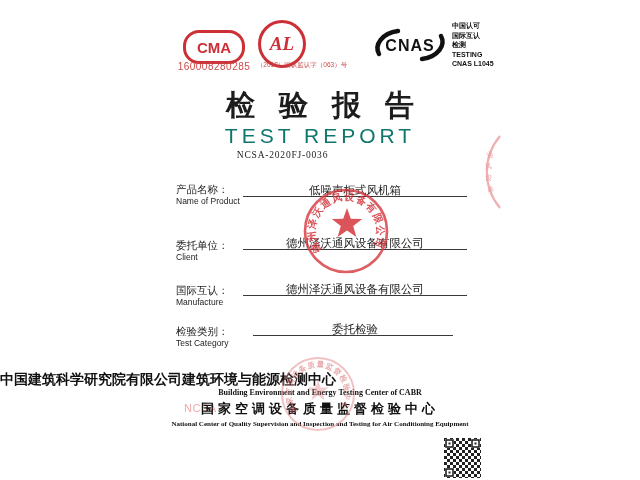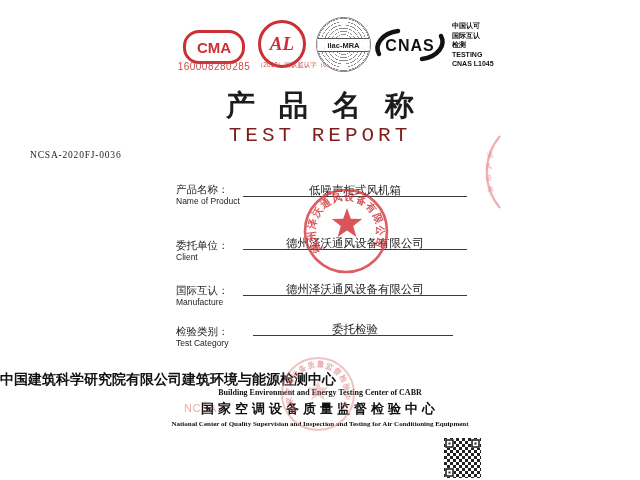--- a/index.html
+++ b/index.html
@@ -19,24 +19,24 @@
                border:1px solid #777;
                background:repeating-radial-gradient(circle at 50% 50%, #8a8a8a 0 0.6px, #ffffff 0.6px 3.2px);}
   .ilac-band{position:absolute;left:0;top:20px;width:100%;height:12px;background:rgba(255,255,255,.88);
              border-top:.5px solid #555;border-bottom:.5px solid #555;display:flex;align-items:center;
              justify-content:center;font-size:7.5px;font-weight:700;color:#222;}
   .cnas-svg{left:372px;top:27px;}
   .cnas-text{left:452px;top:21px;width:70px;font-size:7px;font-weight:700;line-height:9.5px;color:#111;}
   
   .title-cn{left:0;top:86px;width:640px;text-align:center;font-size:29px;font-weight:700;
             letter-spacing:24px;text-indent:24px;color:#1c1c1c;}
-  .title-en{left:0;top:124px;width:640px;text-align:center;font-family:Liberation Mono, monospace;
-            font-size:21px;letter-spacing:4px;color:#7f1d1d;}
-  .report-no{left:0;top:150px;width:565px;text-align:left;font-family:"Liberation Serif",serif;
-             font-size:9.5px;letter-spacing:.8px;color:#222;padding-left:30px;}
+  .title-en{left:0;top:124px;width:640px;text-align:center;font-family:Liberation Sans, sans-serif;
+            font-size:21px;letter-spacing:4px;color:#0f766e;}
+  .report-no{left:0;top:150px;width:565px;text-align:center;font-family:"Liberation Serif",serif;
+             font-size:9.5px;letter-spacing:.8px;color:#222;}
   
   .f-label-cn{left:176px;font-size:10.5px;color:#222;}
   .f-label-en{left:176px;font-size:8.5px;color:#222;}
   .f-line{left:243px;width:224px;border-bottom:1px solid #3a3a3a;height:0;}
   .f-value{left:243px;width:224px;text-align:center;font-size:11.5px;color:#222;}
   
   .org1-cn{left:0;top:371px;width:640px;font-size:14px;font-weight:700;color:#111;}
   .org1-en{left:0;top:388px;width:640px;text-align:center;font-family:"Liberation Serif",serif;
            font-size:8px;font-weight:700;color:#111;}
   .ncsa-logo{left:184px;top:402px;font-size:11px;font-weight:400;color:#f0a8a8;letter-spacing:.5px;}
@@ -55,39 +55,36 @@
 <body>
 
 <div id="page">
 
   <div class="abs cma-box">CMA</div>
   <div class="abs cma-num">160008280285</div>
 
   <div class="abs cal-circle">AL</div>
   <div class="abs cal-cap">（2018）国认监认字（063）号</div>
 
-  <div class="abs ilac-circle">
-    <div class="ilac-band">ilac-MRA</div>
-  </div>
 
   <svg class="abs cnas-svg" width="76" height="36" viewBox="0 0 76 36">
     <path d="M7,27 C2,18 10,6 26,4" fill="none" stroke="#111" stroke-width="4.5" stroke-linecap="round"></path>
     <path d="M69,9 C74,18 66,30 50,32" fill="none" stroke="#111" stroke-width="4.5" stroke-linecap="round"></path>
     <text x="38" y="24" text-anchor="middle" style="font-family:'Liberation Sans',sans-serif;font-size:16px;font-weight:900;fill:#111;letter-spacing:1px;">CNAS</text>
   </svg>
 
   <div class="abs cnas-text">
     <div>中国认可</div>
     <div>国际互认</div>
     <div>检测</div>
     <div>TESTING</div>
     <div>CNAS L1045</div>
   </div>
 
-  <div class="abs title-cn">产品名称</div>
+  <div class="abs title-cn">检验报告</div>
   <div class="abs title-en">TEST REPORT</div>
   <div class="abs report-no">NCSA-2020FJ-0036</div>
 
   <div class="abs f-label-cn" style="top:183px">产品名称：</div>
   <div class="abs f-label-en" style="top:196px">Name of Product</div>
   <div class="abs f-value" style="top:183px">低噪声柜式风机箱</div>
   <div class="abs f-line" style="top:196px"></div>
 
   <div class="abs f-label-cn" style="top:239px">委托单位：</div>
   <div class="abs f-label-en" style="top:252px">Client</div>

